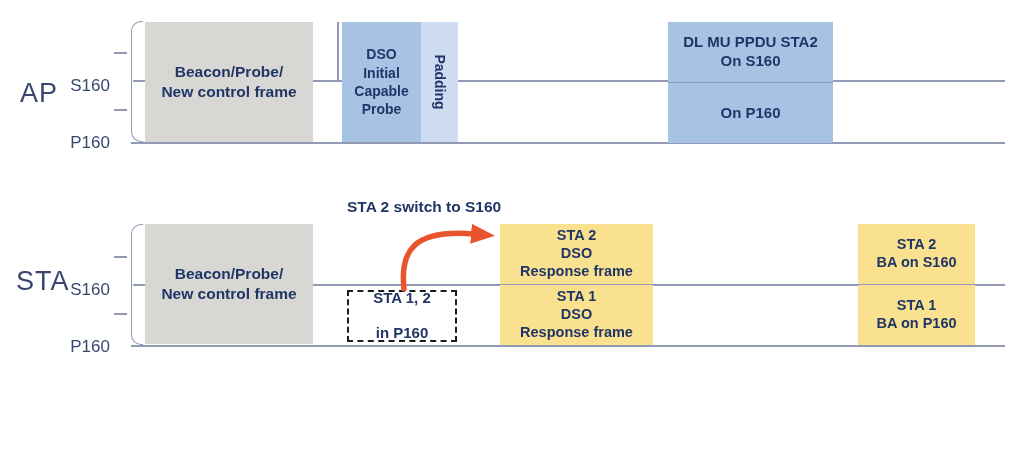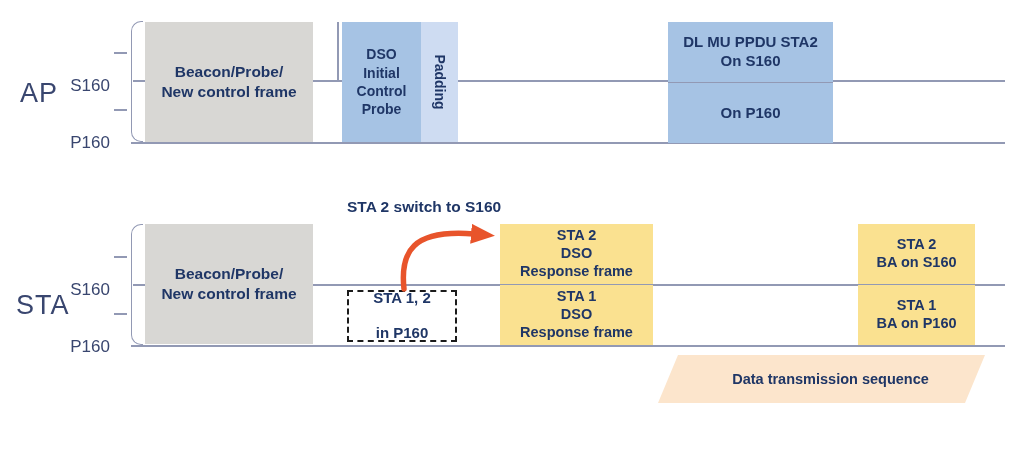--- a/index.html
+++ b/index.html
@@ -61,39 +61,39 @@
   <div class="abs vline" style="left:337px;top:22px;height:58px;"></div>
 
   <div class="abs box gray" style="left:145px;top:22px;width:168px;height:120px;">
     <span>Beacon/Probe/</span>
     <span>New control frame</span>
   </div>
 
   <div class="abs box blue dso" style="left:342px;top:22px;width:79px;height:120px;">
     <span>DSO</span>
     <span>Initial</span>
-    <span>Control</span>
+    <span>Capable</span>
     <span>Probe</span>
   </div>
 
   <div class="abs box pad" style="left:421px;top:22px;width:37px;height:120px;">
     <span>Padding</span>
   </div>
 
   <div class="abs split blue" style="left:668px;top:22px;width:165px;height:121px;">
     <div class="half top">
       <span>DL MU PPDU STA2</span>
       <span>On S160</span>
     </div>
     <div class="half">
       <span>On P160</span>
     </div>
   </div>
 
-  <div class="abs" style="left:16px;top:266px;margin-top:24px;">
+  <div class="abs" style="left:16px;top:266px;">
     <span class="big-label">STA</span>
   </div>
   <div class="abs chan-label" style="left:68px;top:247px;">S160</div>
   <div class="abs chan-label" style="left:68px;top:304px;">P160</div>
   <div class="abs tick" style="left:114px;top:256px;width:13px;"></div>
   <div class="abs tick" style="left:114px;top:313px;width:13px;"></div>
   <div class="abs bracket" style="left:131px;top:224px;height:121px;"></div>
   <div class="abs hline" style="left:133px;top:284px;width:872px;"></div>
   <div class="abs hline" style="left:131px;top:345px;width:874px;"></div>
 
@@ -135,18 +135,15 @@
 
   <svg class="overlay" width="1024" height="453" viewBox="0 0 1024 453">
     <defs>
       <marker id="ah" markerUnits="userSpaceOnUse" markerWidth="24" markerHeight="20" refX="3" refY="10" orient="auto">
         <path d="M0,0 L24,10 L0,20 Z" fill="#e8542b"></path>
       </marker>
     </defs>
     <path d="M 404 289 C 400 252, 412 229, 474 234" fill="none" stroke="#e8542b" stroke-width="5.5" stroke-linecap="round" marker-end="url(#ah)"></path>
   </svg>
 
-  <div class="abs phase" style="left:658px;top:355px;width:327px;background:var(--phase-peach);clip-path:polygon(20px 0,327px 0,307px 100%,0 100%);">
-    <div class="inner"><span>Data transmission sequence</span></div>
-  </div>
 
 
 </div>
 
 </body></html>

